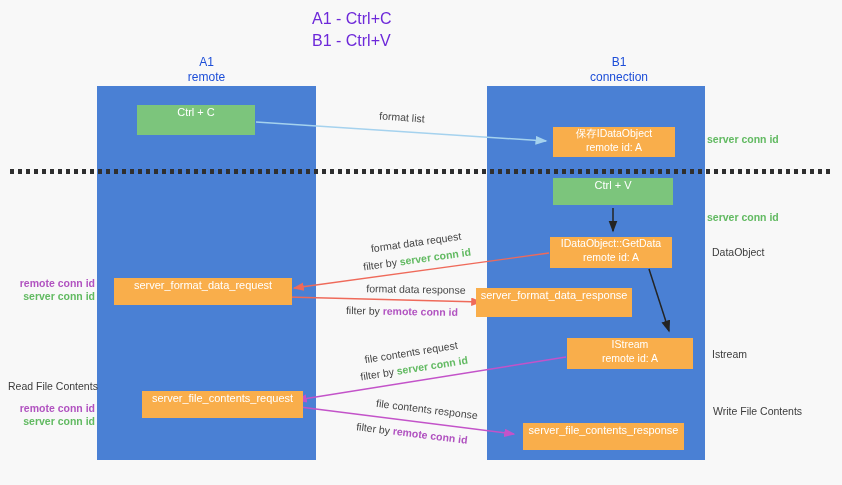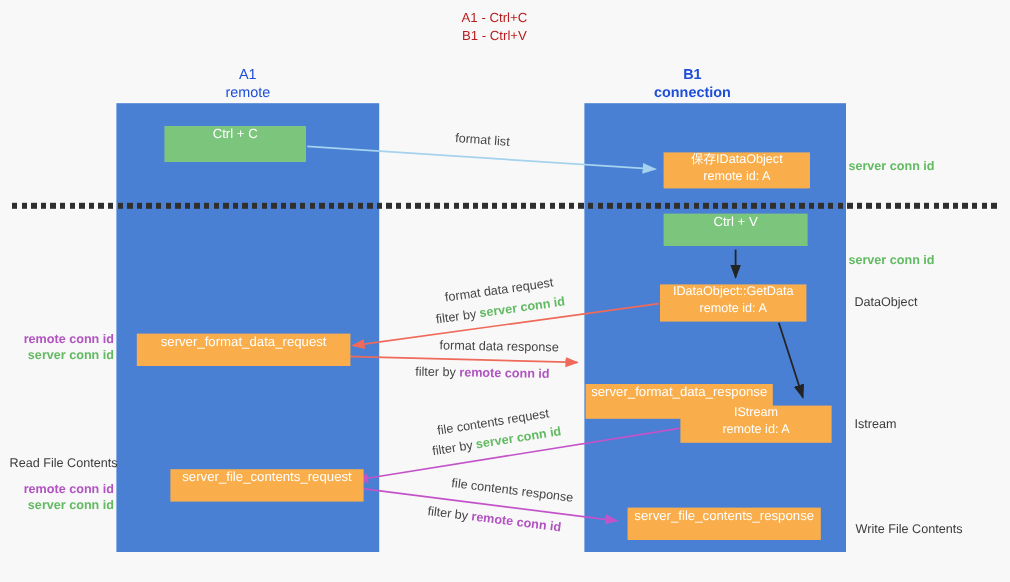--- a/index.html
+++ b/index.html
@@ -5,21 +5,21 @@
   :root{
     --lifeline_blue:#4a80d4; --node_green:#7cc57c; --node_orange:#f9ae4b;
     --accent_green:#62ba62; --accent_purple:#b153c0; --arrow_red:#ef6a5a;
     --arrow_magenta:#c353c9; --arrow_lightblue:#a5d2ee; --text_dark:#3c3c3c;
     --background:#f8f8f8;
   }
   *{margin:0;padding:0;box-sizing:border-box;}
   html,body{background:var(--background);}
   body{font-family:"Liberation Sans","DejaVu Sans",sans-serif;color:var(--text_dark);}
   .stage{position:relative;width:842px;height:485px;background:var(--background);overflow:hidden;}
-  .title{position:absolute;left:312px;top:8px;width:200px;text-align:center;font-size:11px;line-height:1.35;color:#b91c1c;}
+  .title{position:absolute;left:312px;top:8px;width:200px;font-size:16px;line-height:1.35;color:#6d28d9;}
   .col-header{position:absolute;top:55px;text-align:center;font-size:12px;line-height:1.25;color:#1d4ed8;}
   .lifeline{position:absolute;top:86px;height:374px;background:var(--lifeline_blue);}
   .dotted{position:absolute;left:10px;top:169px;width:823px;height:5px;
     background-image:repeating-linear-gradient(90deg,#2f2f2f 0 4.5px,transparent 4.5px 8px);}
   .node{position:absolute;display:flex;flex-direction:column;align-items:center;justify-content:flex-start;
     color:#fff;text-align:center;font-size:11px;line-height:1.3;white-space:nowrap;}
   .green{background:var(--node_green);}
   .orange{background:var(--node_orange);}
   .two-line{font-size:10.5px;}
   .side-label{position:absolute;font-size:10.5px;white-space:nowrap;color:var(--text_dark);}
@@ -42,21 +42,21 @@
 
   <div class="title">
     <div>A1 - Ctrl+C</div>
     <div>B1 - Ctrl+V</div>
   </div>
 
   <div class="col-header" style="left:97px;width:219px;">
     <div>A1</div>
     <div>remote</div>
   </div>
-  <div class="col-header" style="left:468px;width:218px;font-weight:bold;">
+  <div class="col-header" style="left:510px;width:218px;">
     <div>B1</div>
     <div>connection</div>
   </div>
 
   <div class="lifeline" style="left:97px;width:219px;"></div>
   <div class="lifeline" style="left:487px;width:218px;"></div>
 
   <div class="dotted"></div>
 
   <svg class="arrows" viewBox="0 0 842 485">
@@ -93,39 +93,39 @@
   <div class="node green" style="left:553px;top:178px;width:120px;height:27px;">
     <span>Ctrl + V</span>
   </div>
   <div class="node orange two-line" style="left:550px;top:237px;width:122px;height:31px;">
     <span>IDataObject::GetData</span>
     <span>remote id: A</span>
   </div>
   <div class="node orange" style="left:114px;top:278px;width:178px;height:27px;">
     <span>server_format_data_request</span>
   </div>
-  <div class="node orange" style="left:488px;top:288px;width:156px;height:29px;margin-top:32px;">
+  <div class="node orange" style="left:476px;top:288px;width:156px;height:29px;">
     <span>server_format_data_response</span>
   </div>
   <div class="node orange two-line" style="left:567px;top:338px;width:126px;height:31px;">
     <span>IStream</span>
     <span>remote id: A</span>
   </div>
   <div class="node orange" style="left:142px;top:391px;width:161px;height:27px;">
     <span>server_file_contents_request</span>
   </div>
   <div class="node orange" style="left:523px;top:423px;width:161px;height:27px;">
     <span>server_file_contents_response</span>
   </div>
 
   <div class="side-label green-bold" style="left:707px;top:133px;">server conn id</div>
   <div class="side-label green-bold" style="left:707px;top:211px;">server conn id</div>
   <div class="side-label" style="left:712px;top:246px;">DataObject</div>
   <div class="side-label" style="left:712px;top:348px;">Istream</div>
-  <div class="side-label" style="left:713px;top:435px;">Write File Contents</div>
+  <div class="side-label" style="left:713px;top:405px;">Write File Contents</div>
 
   <div class="side-stack" style="left:0;top:277px;width:95px;">
     <div class="purple-bold">remote conn id</div>
     <div class="green-bold">server conn id</div>
   </div>
   <div class="side-label" style="left:8px;top:380px;">Read File Contents</div>
   <div class="side-stack" style="left:0;top:402px;width:95px;">
     <div class="purple-bold">remote conn id</div>
     <div class="green-bold">server conn id</div>
   </div>

